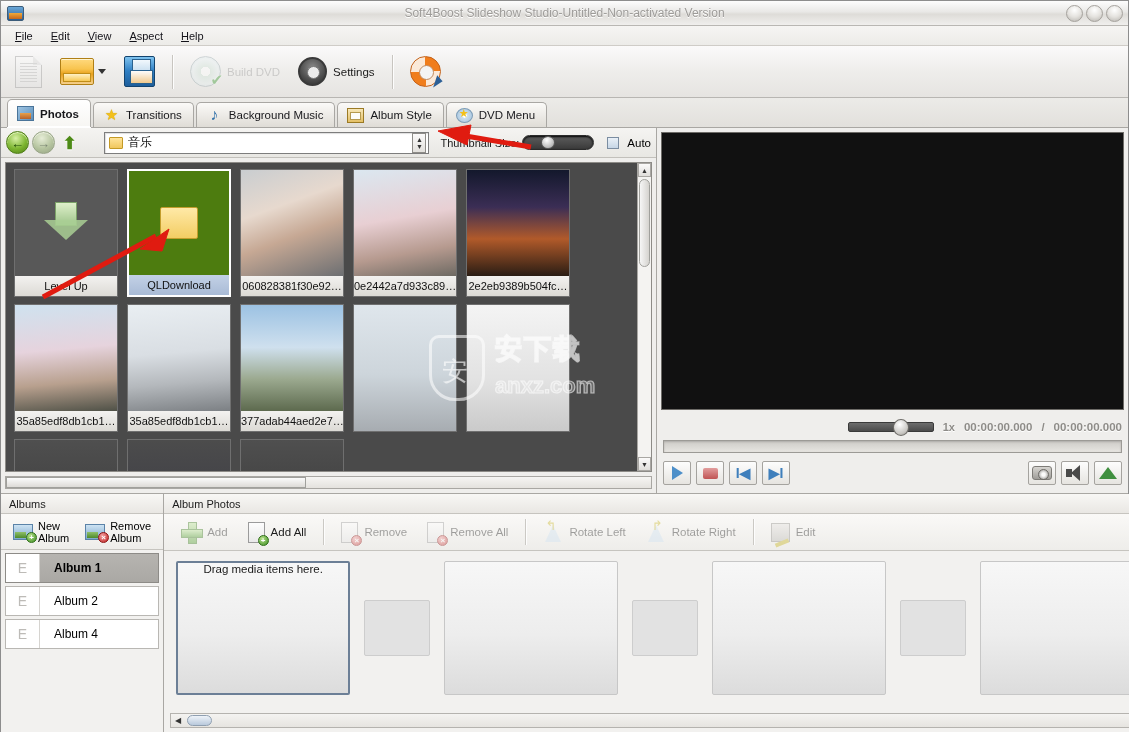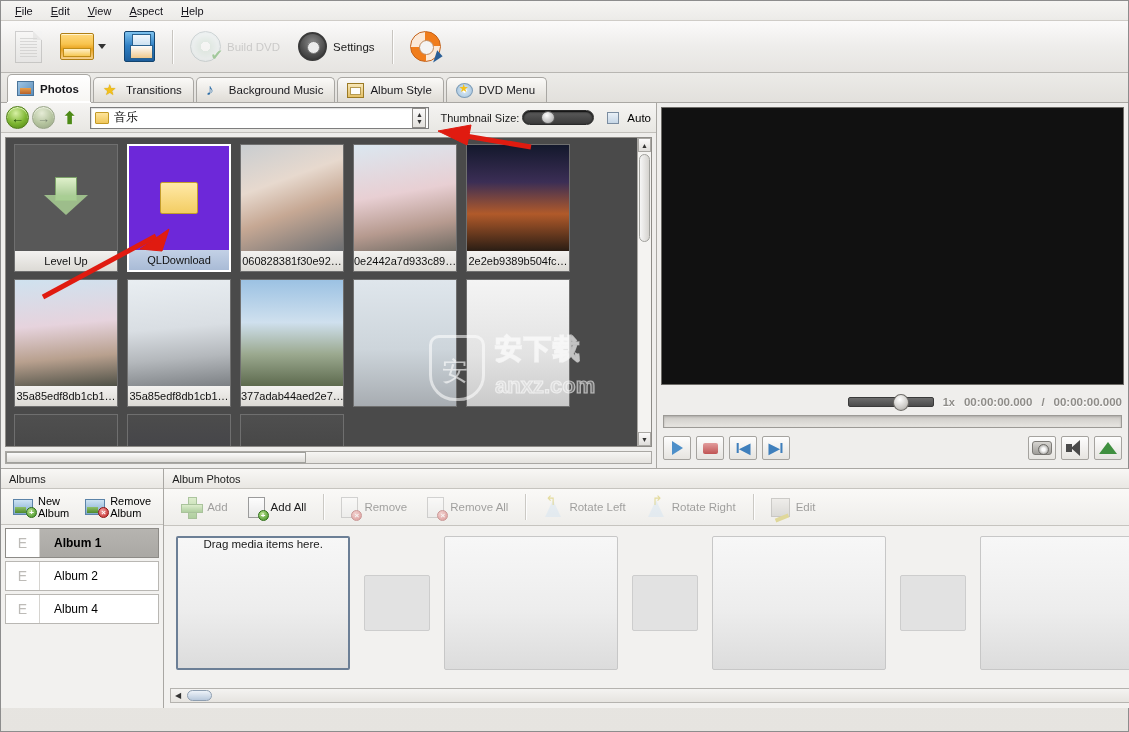--- a/index.html
+++ b/index.html
@@ -118,21 +118,21 @@
   
   .tabstrip{
     height:30px;display:flex;align-items:flex-end;padding-left:6px;gap:2px;
     background:linear-gradient(#ecebe8,#e2e0dc);
     border-bottom:1px solid #a9a7a3;
   }
   .tab{
     height:25px;display:flex;align-items:center;gap:6px;padding:0 11px 0 9px;
     border:1px solid #a9a7a3;border-bottom:none;border-radius:5px 5px 0 0;
     background:linear-gradient(#fbfaf8,#dfdcd6);
-    font-size:11.5px;color:#18181c;cursor:default;position:relative;
+    font-size:11.5px;color:#18181c;cursor:default;position:relative;text-align:center;
   }
   .tab.active{
     background:linear-gradient(#ffffff,#f7f6f3);
     height:28px;font-weight:bold;z-index:3;
     box-shadow:0 1px 0 #fff;
   }
   .tab.active:after{content:"";position:absolute;left:0;right:0;bottom:-1px;height:2px;background:#fff;}
   .tico{width:17px;height:15px;flex:none;position:relative;}
   .tico-photos{background:linear-gradient(135deg,#9ec4e2,#5c8fbb);border:1px solid #4a7499;}
   .tico-photos:after{content:"";position:absolute;left:2px;bottom:1px;width:11px;height:6px;
@@ -158,21 +158,21 @@
     background:radial-gradient(circle at 42% 30%,#d7f0a4 0%,#7cb530 55%,#4c7c12 100%);
     border:1px solid #4e7d16;box-shadow:inset 0 1px 1px #e9f7c9;}
   .nav-btn.dim{filter:grayscale(.55) opacity(.6);}
   .nav-btn .arrow{position:absolute;left:50%;top:50%;transform:translate(-50%,-50%);
     color:#1f4a05;font-size:13px;font-weight:bold;line-height:1;}
   .nav-up{background:none;border:none;box-shadow:none;}
   .nav-up .arrow{color:#4d8a16;font-size:17px;text-shadow:0 1px 0 #fff;}
   .pathfield{
     flex:1;height:22px;display:flex;align-items:center;gap:5px;padding:0 2px 0 4px;
     background:#fff;border:1px solid #7d7d7d;box-shadow:inset 1px 1px 1px #dedede;
-    margin-left:6px;
+    margin-left:20px;
   }
   .path-folder{width:14px;height:12px;border-radius:1px;flex:none;
     background:linear-gradient(#ffe49a,#f0c75d);border:1px solid #c49a26;}
   .path-text{font-size:12px;color:#111;}
   .spinner{width:14px;height:20px;margin-left:auto;flex:none;
     background:linear-gradient(#fbfafa,#e3e1dd);border:1px solid #8e8c88;
     display:flex;flex-direction:column;align-items:center;justify-content:center;
     font-size:7px;line-height:7px;color:#333;}
   .thumb-size-label{font-size:11px;color:#202020;margin-left:8px;white-space:nowrap;}
   .tsize-slider{width:72px;height:15px;border-radius:8px;position:relative;flex:none;
@@ -183,21 +183,21 @@
   .auto-box{width:12px;height:12px;margin-left:10px;flex:none;border:1px solid #7b8da1;
     background:linear-gradient(#e9f0f7,#c6d6e6);}
   .auto-label{font-size:11.5px;margin-left:5px;}
 
   .thumbs-wrap{flex:1;display:flex;overflow:hidden;background:#4a4a4a;
     border:1px solid #8d8b87;margin:4px;}
   .thumbs{flex:1;padding:6px 0 0 8px;display:flex;flex-wrap:wrap;gap:7px 9px;
     align-content:flex-start;overflow:hidden;position:relative;}
   .thumb{width:104px;height:128px;background:#585858;border:1px solid #6f6f6f;
     display:flex;flex-direction:column;cursor:default;}
-  .thumb.selected{background:#6d28d9;border:2px solid #fff;}
+  .thumb.selected{background:#4d7c0f;border:2px solid #fff;}
   .thumb-img{flex:1;position:relative;overflow:hidden;display:flex;
     align-items:center;justify-content:center;}
   .thumb-cap{height:20px;line-height:20px;text-align:center;font-size:11px;
     background:linear-gradient(#f3f2f0,#dcdad5);color:#111;
     white-space:nowrap;overflow:hidden;}
   .thumb.selected .thumb-cap{background:linear-gradient(#c3d1e6,#a9bbd6);}
   .levelup-arrow{width:44px;height:42px;position:relative;}
   .levelup-arrow:before{content:"";position:absolute;left:11px;top:0;width:20px;height:22px;
     background:linear-gradient(#dff0cb,#9ec48a);border:1px solid #7ba268;}
   .levelup-arrow:after{content:"";position:absolute;left:0;top:18px;
@@ -349,20 +349,29 @@
     color:rgba(255,255,255,.25);-webkit-text-stroke:1.2px rgba(255,255,255,.75);}
 
   
   .arrow-svg{position:absolute;left:0;top:0;width:1129px;height:732px;pointer-events:none;z-index:40;}
 </style>
 </head>
 <body>
 
 <div class="app">
 
+  <div class="titlebar">
+    <div class="app-icon"></div>
+    <div class="title-text">Soft4Boost Slideshow Studio-Untitled-Non-activated Version</div>
+    <div class="win-btns">
+      <div class="win-btn"></div>
+      <div class="win-btn"></div>
+      <div class="win-btn"></div>
+    </div>
+  </div>
 
   <div class="menubar">
     <div class="menu-item"><u>F</u><span>ile</span></div>
     <div class="menu-item"><u>E</u><span>dit</span></div>
     <div class="menu-item"><u>V</u><span>iew</span></div>
     <div class="menu-item"><u>A</u><span>spect</span></div>
     <div class="menu-item"><u>H</u><span>elp</span></div>
   </div>
 
   <div class="toolbar">

